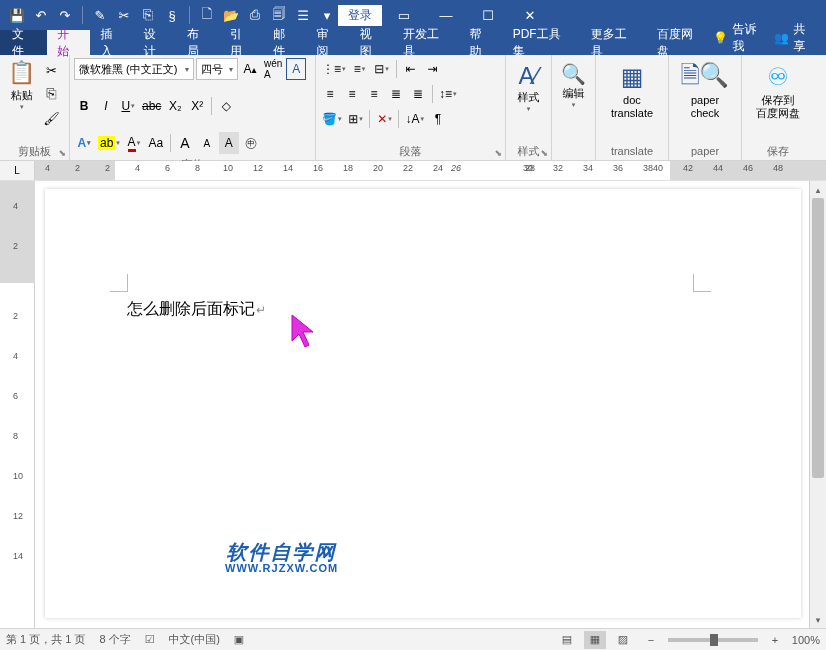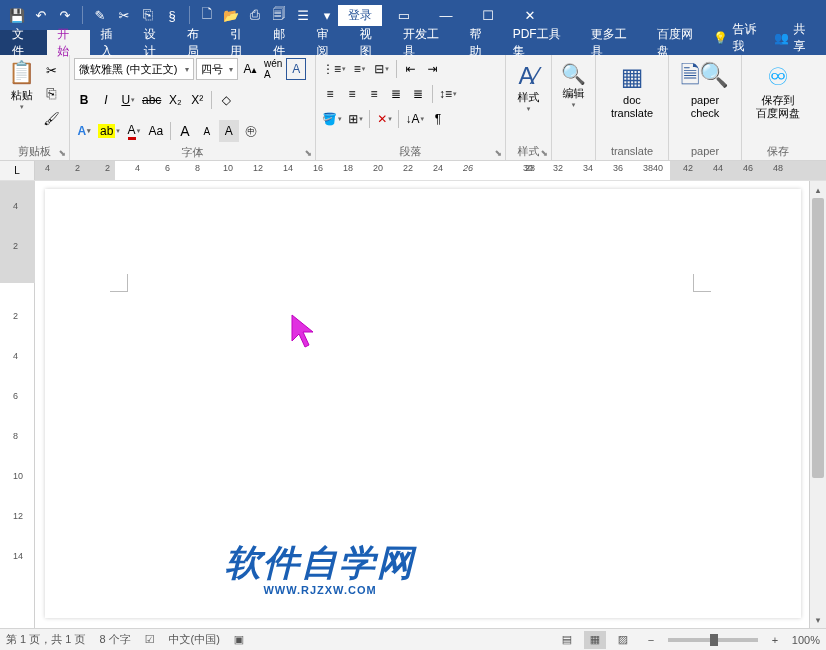--- a/index.html
+++ b/index.html
@@ -32,21 +32,21 @@
 .rgroup-label .dlg { position: absolute; right: 3px; bottom: 2px; font-size: 9px; color: #888; cursor: pointer; }
 
 
 .clip-col { display: flex; flex-direction: column; align-items: center; gap: 2px; }
 .big-btn { display: flex; flex-direction: column; align-items: center; justify-content: center; cursor: pointer; padding: 2px 4px; }
 .big-btn .ico { font-size: 22px; }
 .big-btn .lbl { font-size: 11px; margin-top: 2px; }
 .sm-btn { width: 20px; height: 20px; display: flex; align-items: center; justify-content: center; cursor: pointer; font-size: 13px; }
 
 
-.font-rows { display: flex; flex-direction: column; gap: 9px; }
+.font-rows { display: flex; flex-direction: column; gap: 15px; }
 .font-row { display: flex; align-items: center; gap: 2px; }
 .combo { height: 22px; border: 1px solid #c0c0c0; background: #fff; display: flex; align-items: center; padding: 0 4px; font-size: 11px; cursor: pointer; }
 .combo.font-name { width: 120px; }
 .combo.font-size { width: 42px; }
 .combo .arrow { margin-left: auto; font-size: 8px; color: #666; }
 .rib-btn { height: 22px; min-width: 20px; display: flex; align-items: center; justify-content: center; cursor: pointer; font-size: 12px; padding: 0 2px; }
 .rib-btn.drop::after { content: "▾"; font-size: 7px; margin-left: 1px; color: #666; }
 .rib-sep { width: 1px; height: 18px; background: #c0c0c0; margin: 0 2px; }
 
 
@@ -75,21 +75,21 @@
 .vruler .vdark { position: absolute; left: 0; width: 35px; background: #d8d8d8; }
 .docscroll { flex: 1; overflow: hidden; position: relative; background: #fff; }
 .page { position: absolute; left: 10px; top: 8px; right: 25px; bottom: 10px; background: #fff; box-shadow: 0 0 4px rgba(0,0,0,0.2); }
 .margin-corner { position: absolute; width: 18px; height: 18px; }
 .margin-corner.tl { border-left: 1px solid #bbb; border-top: 1px solid #bbb; transform: rotate(180deg); }
 .margin-corner.tr { border-right: 1px solid #bbb; border-top: 1px solid #bbb; transform: rotate(180deg); }
 .doctext { position: absolute; left: 82px; top: 110px; font-size: 16px; color: #000; font-family: "Microsoft YaHei"; }
 .para-mark { font-size: 12px; color: #888; margin-left: 1px; }
 .cursor-arrow { position: absolute; left: 245px; top: 124px; }
 .watermark { position: absolute; left: 180px; top: 350px; text-align: center; }
-.watermark .wm1 { font-size: 36px; font-weight: bold; color: #1a5fb4; font-style: italic; letter-spacing: 2px; }
+.watermark .wm1 { font-size: 20px; font-weight: bold; color: #1a5fb4; font-style: italic; letter-spacing: 2px; }
 .watermark .wm2 { font-size: 11px; color: #1a5fb4; font-weight: bold; letter-spacing: 1px; margin-top: -4px; }
 .vscroll { position: absolute; right: 0; top: 0; bottom: 0; width: 17px; background: #f0f0f0; border-left: 1px solid #d0d0d0; }
 .vscroll-btn { height: 17px; display: flex; align-items: center; justify-content: center; font-size: 9px; color: #666; cursor: pointer; }
 .vscroll-thumb { position: absolute; left: 2px; right: 2px; background: #c0c0c0; border-radius: 2px; cursor: pointer; }
 
 
 .statusbar { position: absolute; left: 0; right: 0; bottom: 0; height: 22px; background: #f3f3f3; border-top: 1px solid #d4d4d4; display: flex; align-items: center; font-size: 11px; color: #555; padding: 0 6px; gap: 14px; }
 .statusbar .right { margin-left: auto; display: flex; align-items: center; gap: 6px; }
 .view-btn { width: 22px; height: 18px; display: flex; align-items: center; justify-content: center; cursor: pointer; font-size: 11px; }
 .view-btn.active { background: #d0d0d0; }
@@ -344,21 +344,21 @@
       <span class="tick" style="left: 130px;">6</span>
       <span class="tick" style="left: 160px;">8</span>
       <span class="tick" style="left: 188px;">10</span>
       <span class="tick" style="left: 218px;">12</span>
       <span class="tick" style="left: 248px;">14</span>
       <span class="tick" style="left: 278px;">16</span>
       <span class="tick" style="left: 308px;">18</span>
       <span class="tick" style="left: 338px;">20</span>
       <span class="tick" style="left: 368px;">22</span>
       <span class="tick" style="left: 398px;">24</span>
-      <span class="tick" style="left: 428px; font-style: italic;">26</span>
+      <span class="tick" style="left: 416px; font-style: italic;">26</span>
       <span class="tick" style="left: 458px; margin-left: 32px;">28</span>
       <span class="tick" style="left: 488px;">30</span>
       <span class="tick" style="left: 518px;">32</span>
       <span class="tick" style="left: 548px;">34</span>
       <span class="tick" style="left: 578px;">36</span>
       <span class="tick" style="left: 608px;">38</span>
       <span class="tick" style="left: 618px;">40</span>
       <span class="tick" style="left: 648px;">42</span>
       <span class="tick" style="left: 678px;">44</span>
       <span class="tick" style="left: 708px;">46</span>
@@ -377,20 +377,21 @@
       <span class="vtick" style="top: 210px;">6</span>
       <span class="vtick" style="top: 250px;">8</span>
       <span class="vtick" style="top: 290px;">10</span>
       <span class="vtick" style="top: 330px;">12</span>
       <span class="vtick" style="top: 370px;">14</span>
     </div>
   <div class="docscroll">
     <div class="page">
       <div class="margin-corner tl" style="left:65px;top:85px"></div>
       <div class="margin-corner tr" style="right:90px;top:85px"></div>
+      <div class="doctext"><span>怎么删除后面标记</span><span class="para-mark">↵</span></div>
       <svg class="cursor-arrow" width="30" height="40">
         <path d="M2 2 L2 28 L9 21 L15 34 L19 32 L13 19 L23 19 Z" fill="#e030e0" stroke="#c000c0" stroke-width="1"></path>
       </svg>
       <div class="watermark">
         <div class="wm1">软件自学网</div>
         <div class="wm2">WWW.RJZXW.COM</div>
       </div>
     </div>
     <div class="vscroll">
       <div class="vscroll-btn">▴</div>

